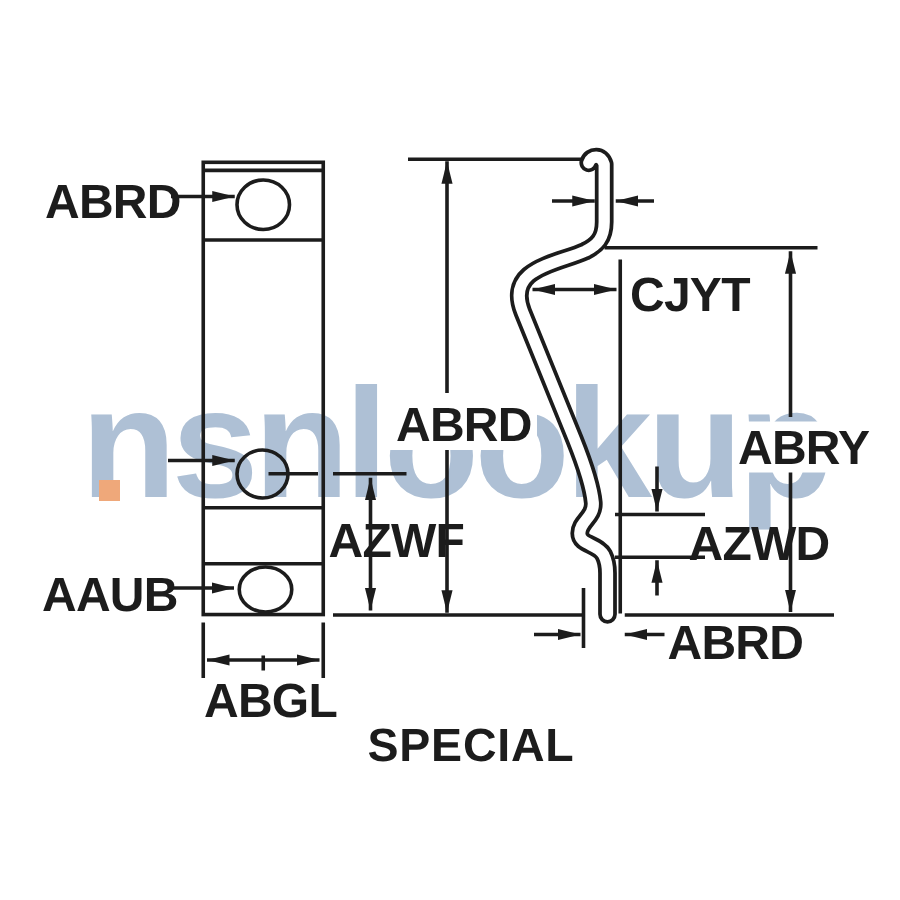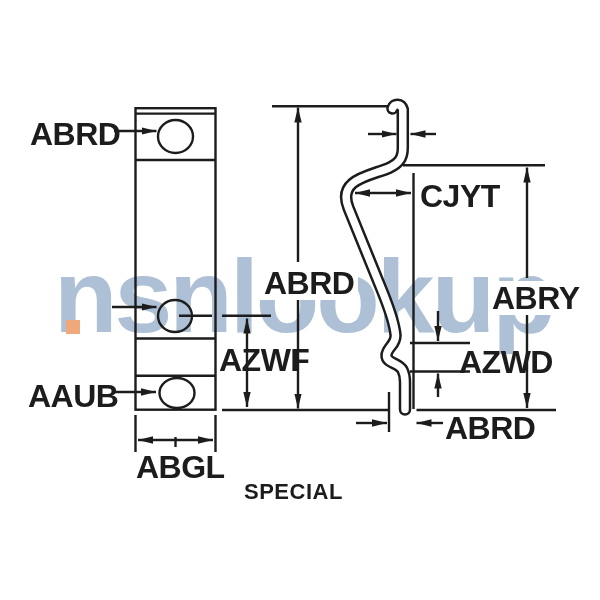--- a/index.html
+++ b/index.html
@@ -20,21 +20,21 @@
   .dim-label{
     position:absolute;z-index:2;color:#1c1c1c;
     font-size:32px;font-weight:bold;letter-spacing:-0.5px;line-height:1;
     white-space:nowrap;
   }
   .dim-label.bg{background:#ffffff;padding:1px 4px;}
   .right-align{text-align:right;}
   .center-align{text-align:center;}
   #caption{
     position:absolute;left:244px;top:481px;width:140px;z-index:2;
-    color:#1c1c1c;font-size:22px;font-weight:bold;
+    text-align:center;color:#1c1c1c;font-size:31px;font-weight:bold;
     letter-spacing:0.5px;line-height:1;
   }
 </style>
 </head>
 <body>
 
 <div id="canvas">
 
   <div id="watermark">nsnlookup</div>
   <div id="watermark-dot"></div>

